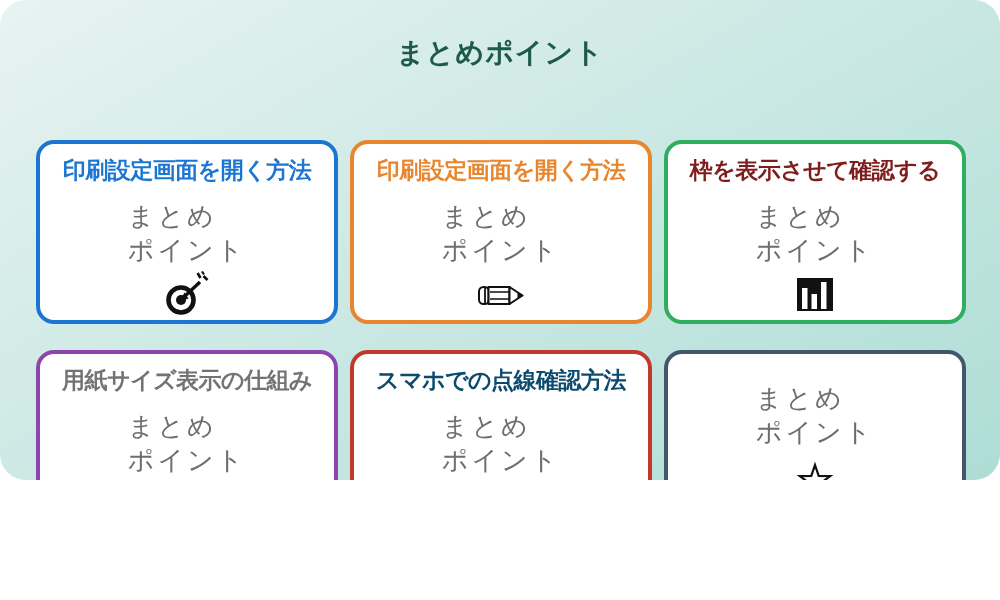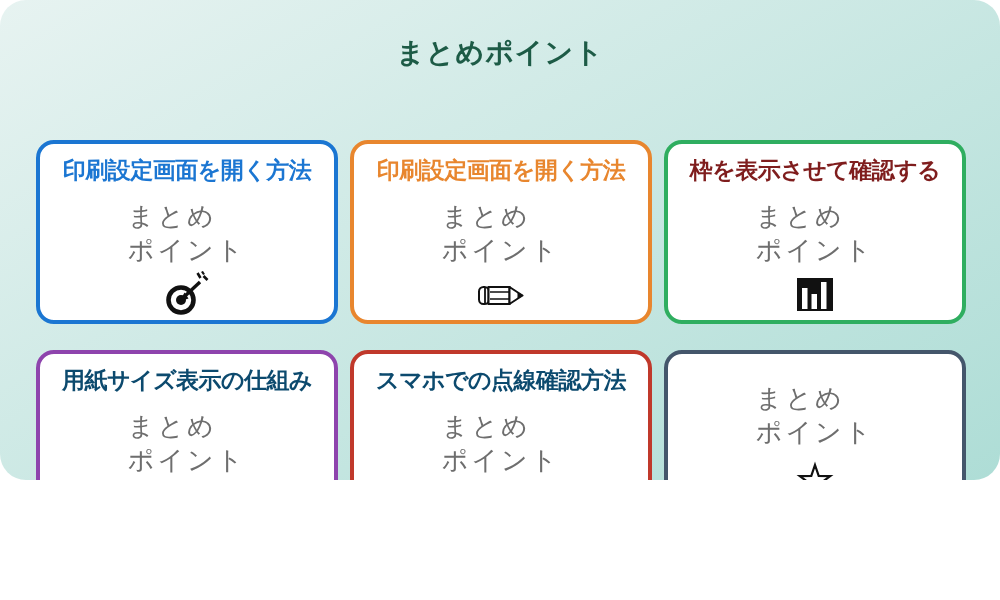--- a/index.html
+++ b/index.html
@@ -132,21 +132,21 @@
         <svg width="38" height="35" viewBox="0 0 38 35">
           <rect x="1" y="0" width="36" height="33" fill="#111"></rect>
           <rect x="6" y="10" width="5.5" height="21" fill="#fff"></rect>
           <rect x="15.5" y="16" width="5.5" height="15" fill="#fff"></rect>
           <rect x="25" y="4" width="5.5" height="27" fill="#fff"></rect>
         </svg>
       </div>
     </div>
 
     <div class="card" style="border-color: rgb(142, 68, 173); background: rgb(255, 255, 255);">
-      <div class="card-title" style="color: #0c4a6e; font-family: Liberation Serif, serif;">用紙サイズ表示の仕組み</div>
+      <div class="card-title" style="color: #737373; font-family: Liberation Serif, serif;">用紙サイズ表示の仕組み</div>
       <div class="card-body">
         <div style="color: rgb(110, 110, 110);">まとめ</div>
         <div style="color: rgb(110, 110, 110);">ポイント</div>
       </div>
       <div class="card-icon">
         <svg width="32" height="50" viewBox="0 0 32 50">
           <circle cx="16" cy="15" r="13" fill="#111"></circle>
           <polygon points="6.5,21 25.5,21 20.5,36 11.5,36" fill="#111"></polygon>
           <rect x="10.5" y="40" width="11" height="7" rx="3.4" fill="#111"></rect>
         </svg>

